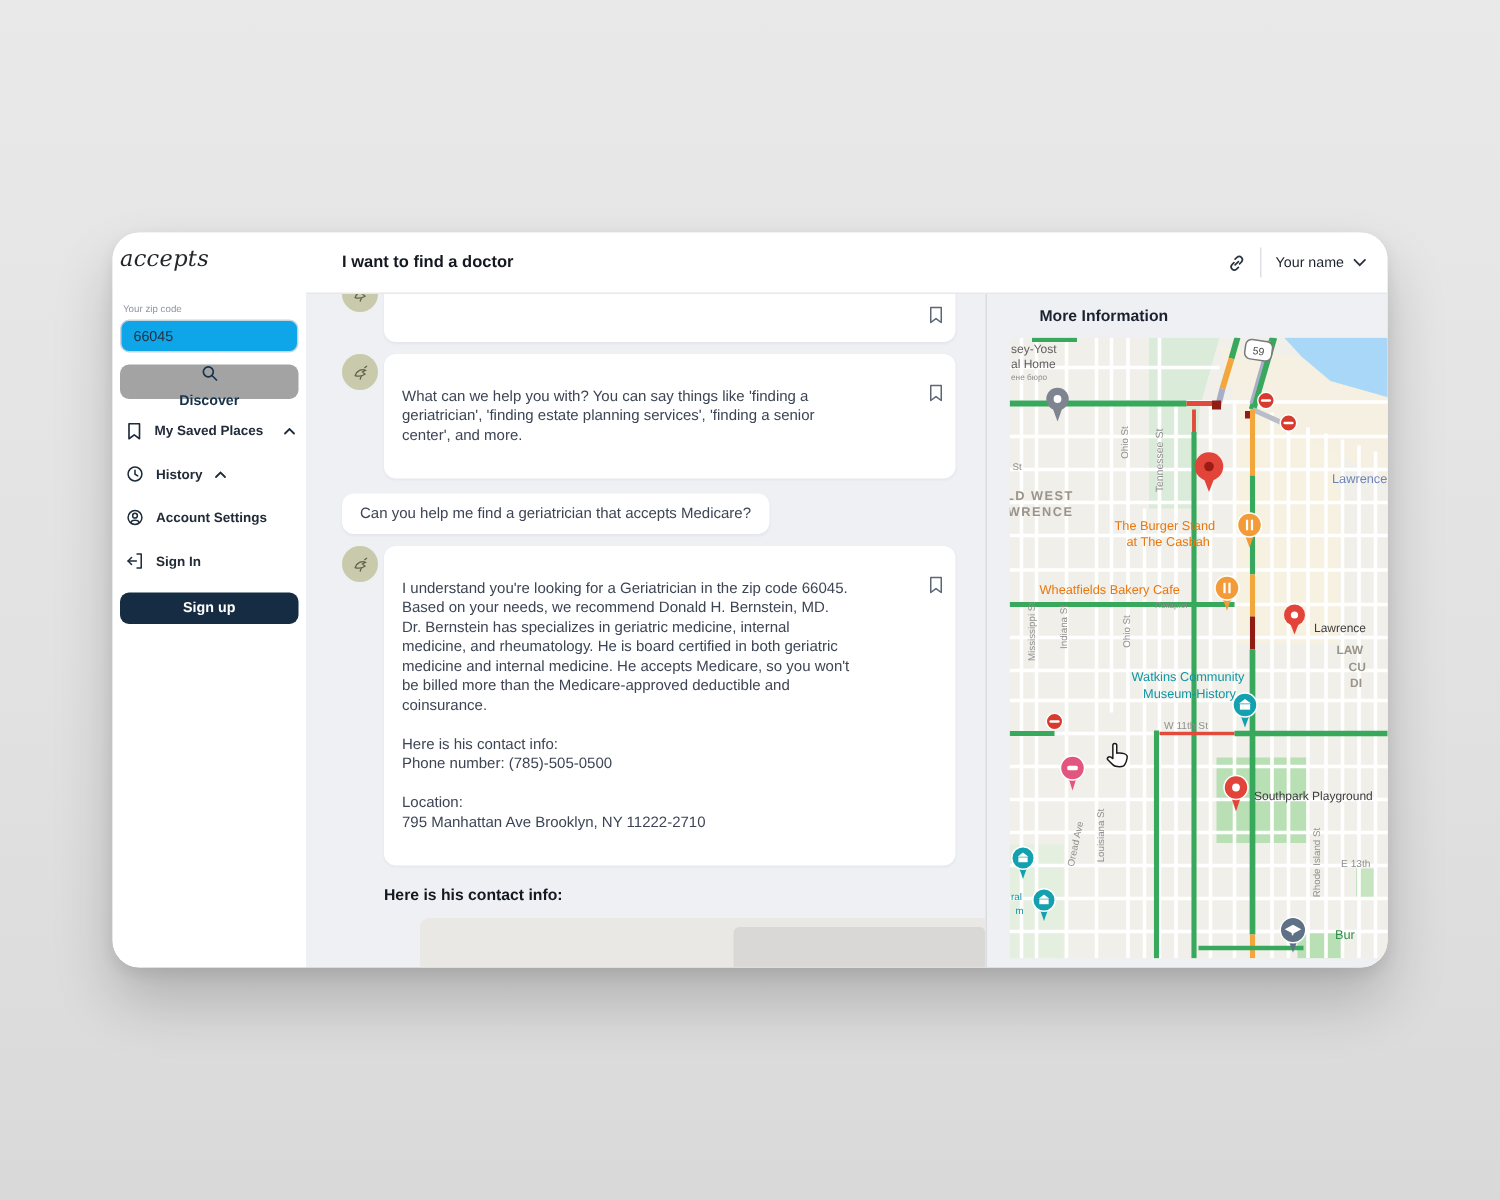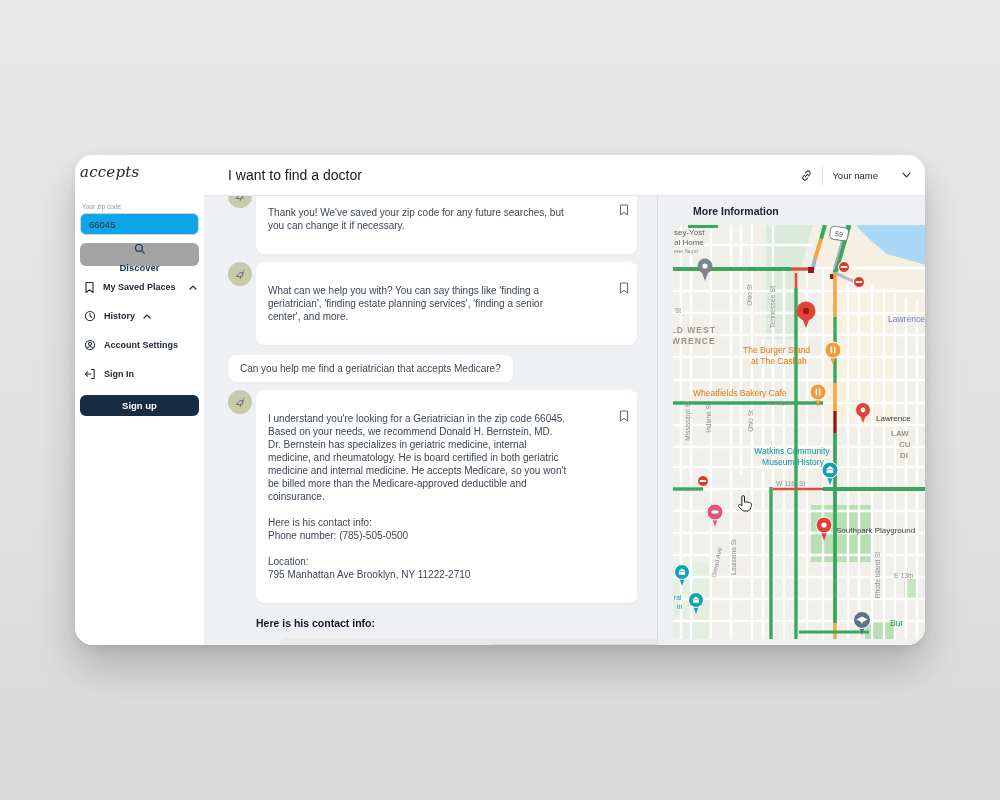--- a/index.html
+++ b/index.html
@@ -38,24 +38,24 @@
     margin:13px 0 0 0; width:119px; height:21px; background:#152c42; color:#fff; border:none;
     border-radius:6px; font-family:inherit; font-size:9.5px; font-weight:bold; cursor:pointer;
   }
   .icon { flex:none; display:inline-flex; }
   
   .main { flex:1; display:flex; flex-direction:column; min-width:0; }
   .header {
     height:41px; background:#fff; border-bottom:1px solid #e7e8ea; flex:none;
     display:flex; align-items:center; padding:0 14px 0 24px;
   }
-  .header-title { font-size:14px; font-weight:normal; color:#14181f; flex:1; }
+  .header-title { font-size:11px; font-weight:bold; color:#14181f; flex:1; }
   .header-right { display:flex; align-items:center; gap:9px; }
   .v-div { width:1px; height:20px; background:#dcdfe3; }
-  .user-menu { display:flex; align-items:center; gap:24px; cursor:pointer; font-size:9.5px; color:#1f2630; }
+  .user-menu { display:flex; align-items:center; gap:6px; cursor:pointer; font-size:9.5px; color:#1f2630; }
   .content { flex:1; display:flex; min-height:0; background:#eef0f4; }
   
   .chat { flex:1; min-width:0; overflow:hidden; padding:0 19px 0 24px; position:relative; }
   .msg-row { display:flex; align-items:flex-start; gap:4px; margin-top:8px; }
   .msg-row.first { margin-top:-12px; }
   .avatar {
     width:24px; height:24px; border-radius:50%; background:#c9c9ab; flex:none;
     display:flex; align-items:center; justify-content:center;
   }
   .bubble {
@@ -183,22 +183,20 @@
 
         <div class="msg-row first">
           <div class="avatar">
             <svg width="15" height="15" viewBox="0 0 16 16" fill="none" stroke="#62624c" stroke-width="0.9" stroke-linecap="round">
               <path d="M4 10 C5 6.5, 9 5, 11.4 6.2 L9.2 7.4 L11 9 C8.6 10.6, 5.8 10.6, 4 10 z"></path>
               <path d="M8.4 10.4 L7.6 12.6"></path>
                 <path d="M10.8 4.4 L12.2 3.4"></path>
             </svg>
           </div>
           <div class="bubble">
-            <span>Thank you! We've saved your zip code for any future searches, but
-you can change it if necessary.</span>
             <span class="bm">
               <svg width="10" height="12" viewBox="0 0 10 12" fill="none" stroke="#5b6676" stroke-width="1" stroke-linejoin="round">
                   <path d="M1.5 1 h7 v10 L5 8.4 1.5 11 z"></path>
                 </svg>
             </span>
           </div>
         </div>
 
         <div class="msg-row">
           <div class="avatar">

